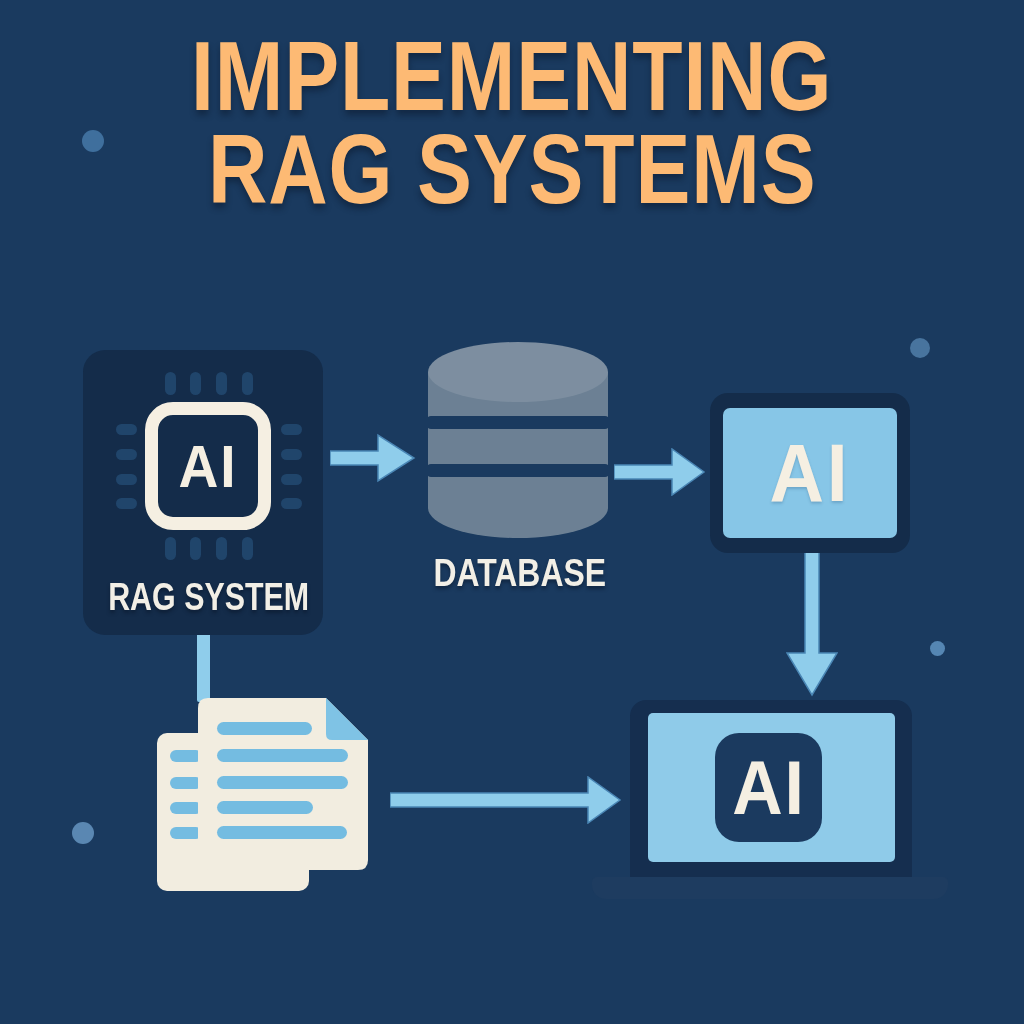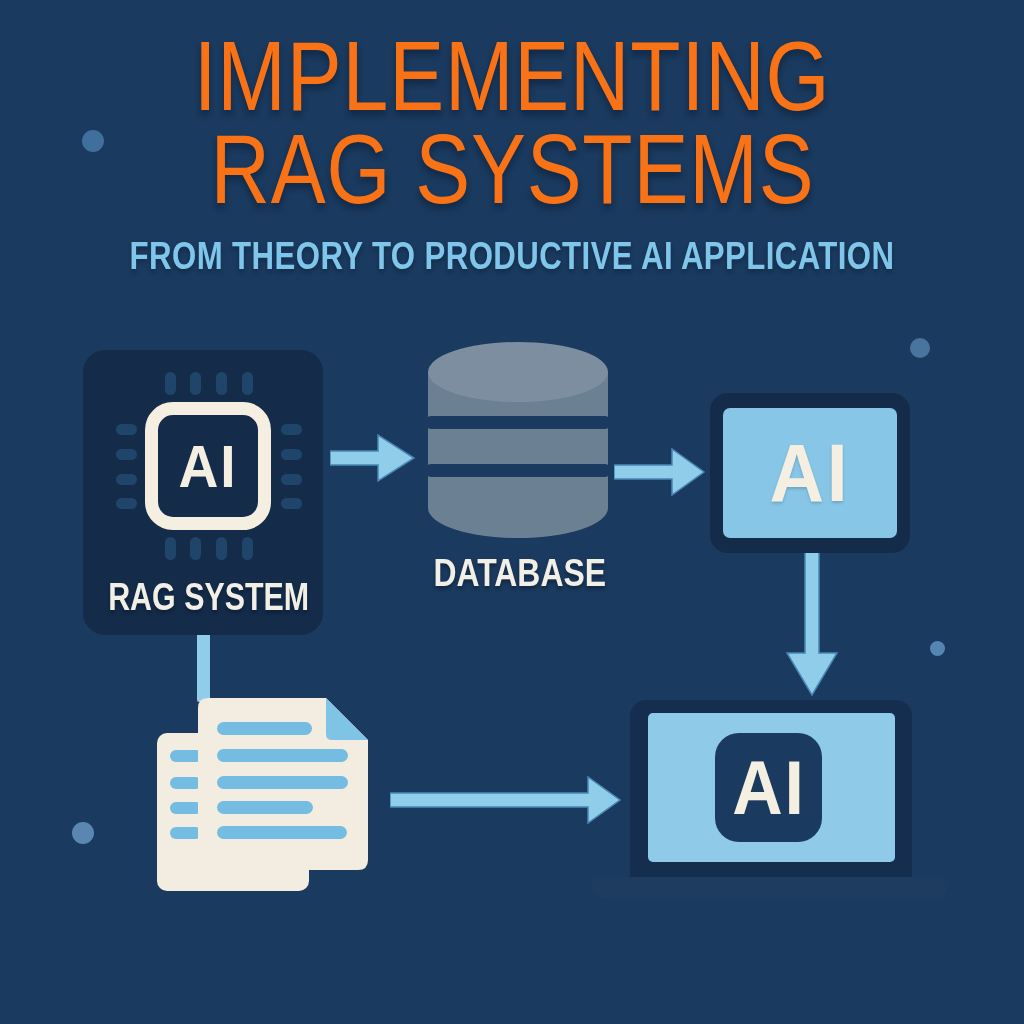--- a/index.html
+++ b/index.html
@@ -8,21 +8,21 @@
     background:#1A3A5F;
     font-family:"Liberation Sans","DejaVu Sans",sans-serif;
     -webkit-font-smoothing:antialiased;
   }
   .abs{position:absolute;}
   .condense{display:inline-block;transform:scaleX(0.84);transform-origin:50% 50%;white-space:nowrap;}
 
   
   .title{
     left:0;top:30px;width:1024px;text-align:center;
-    color:#f97316;font-weight:normal;font-size:98px;line-height:93px;
+    color:#fdba74;font-weight:bold;font-size:98px;line-height:93px;
     letter-spacing:1px;
     text-shadow:0 5px 7px rgba(8,20,38,0.45);
   }
   .subtitle{
     left:0;top:234px;width:1024px;text-align:center;
     color:#7FC6EA;font-weight:bold;font-size:39px;line-height:44px;
     letter-spacing:0.5px;
     text-shadow:0 3px 5px rgba(8,20,38,0.35);
   }
   .subtitle .condense{transform:scaleX(0.80);}
@@ -91,23 +91,20 @@
 </style>
 </head>
 <body>
 
 <div id="canvas">
 
   <div class="abs title">
     <span class="condense">IMPLEMENTING</span><br>
     <span class="condense">RAG SYSTEMS</span>
   </div>
-  <div class="abs subtitle">
-    <span class="condense">FROM THEORY TO PRODUCTIVE AI APPLICATION</span>
-  </div>
 
   <div class="abs dot dot1"></div>
   <div class="abs dot dot2"></div>
   <div class="abs dot dot3"></div>
   <div class="abs dot dot4"></div>
 
   <div class="abs vline"></div>
 
   <svg class="abs" style="left:330px;top:433px;" width="86" height="50">
     <polygon class="connector" points="0,18 48,18 48,2 84,25 48,48 48,32 0,32"></polygon>

